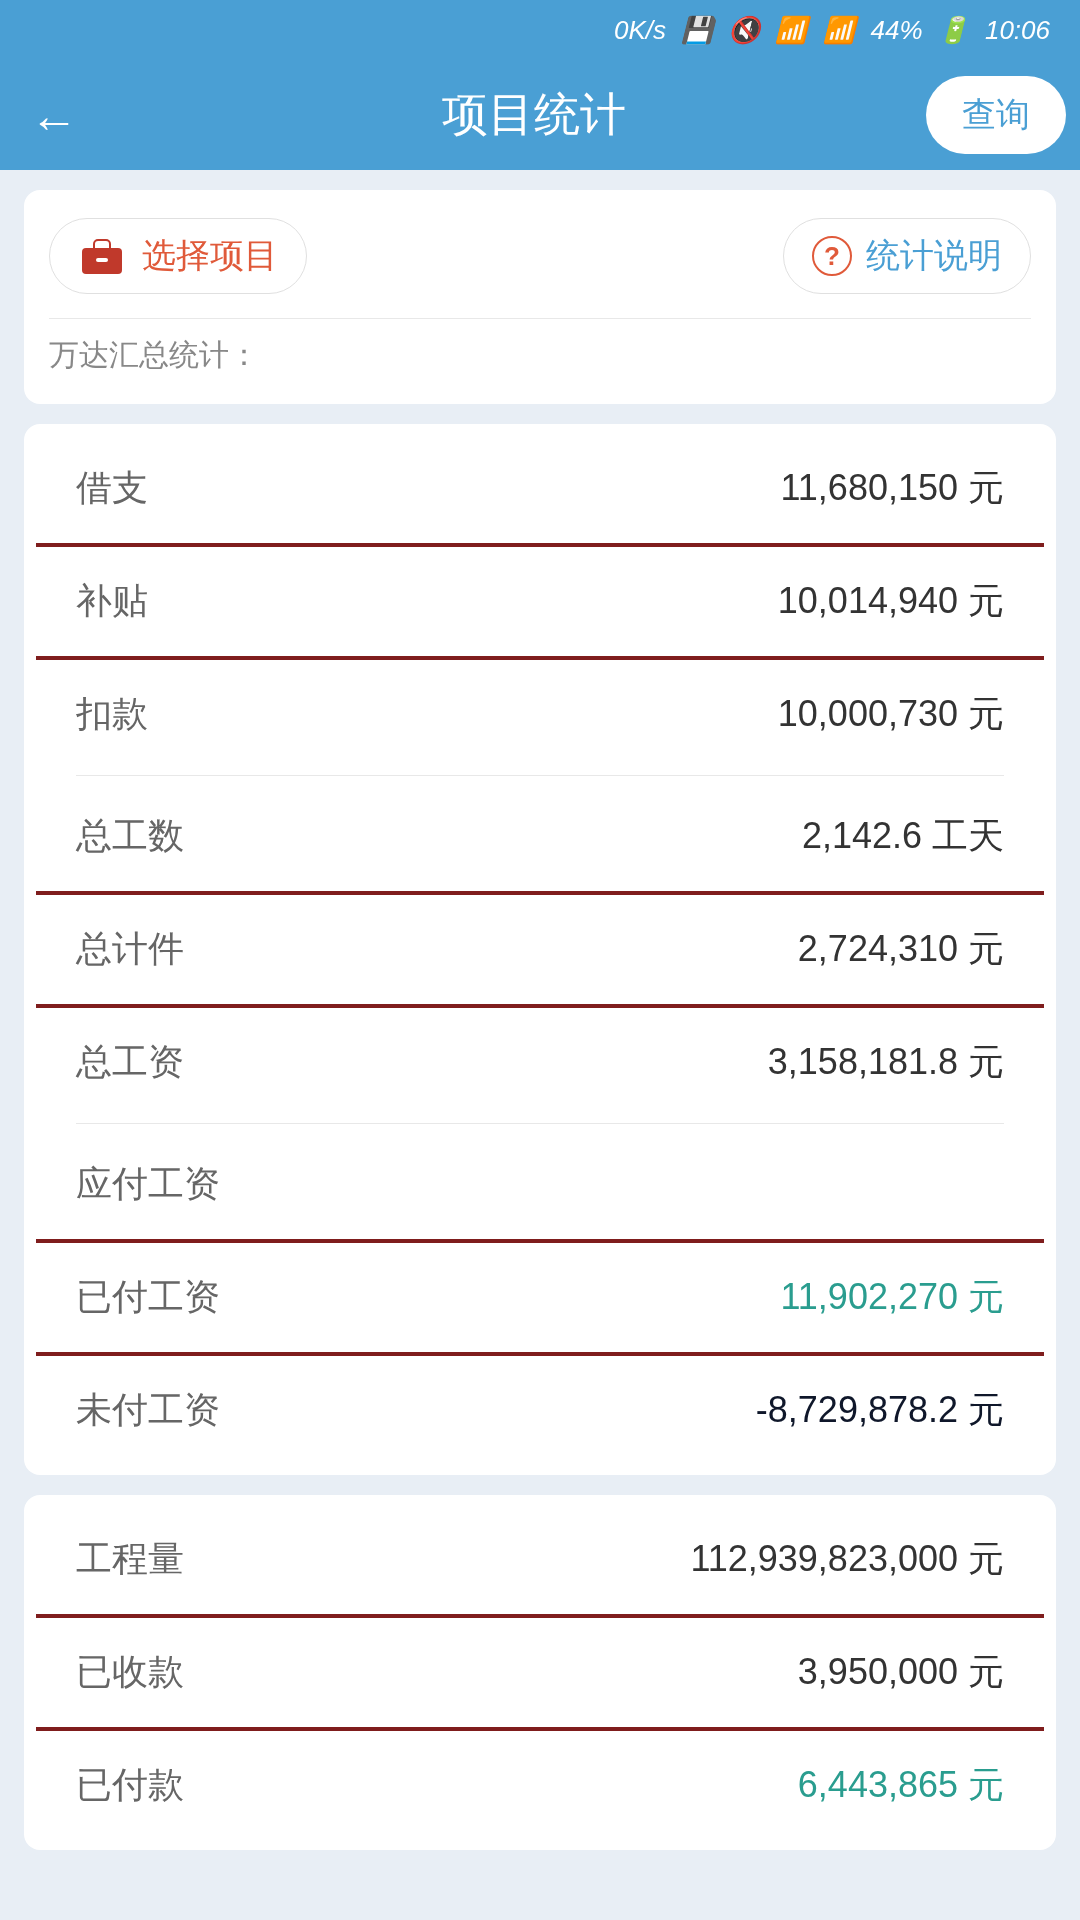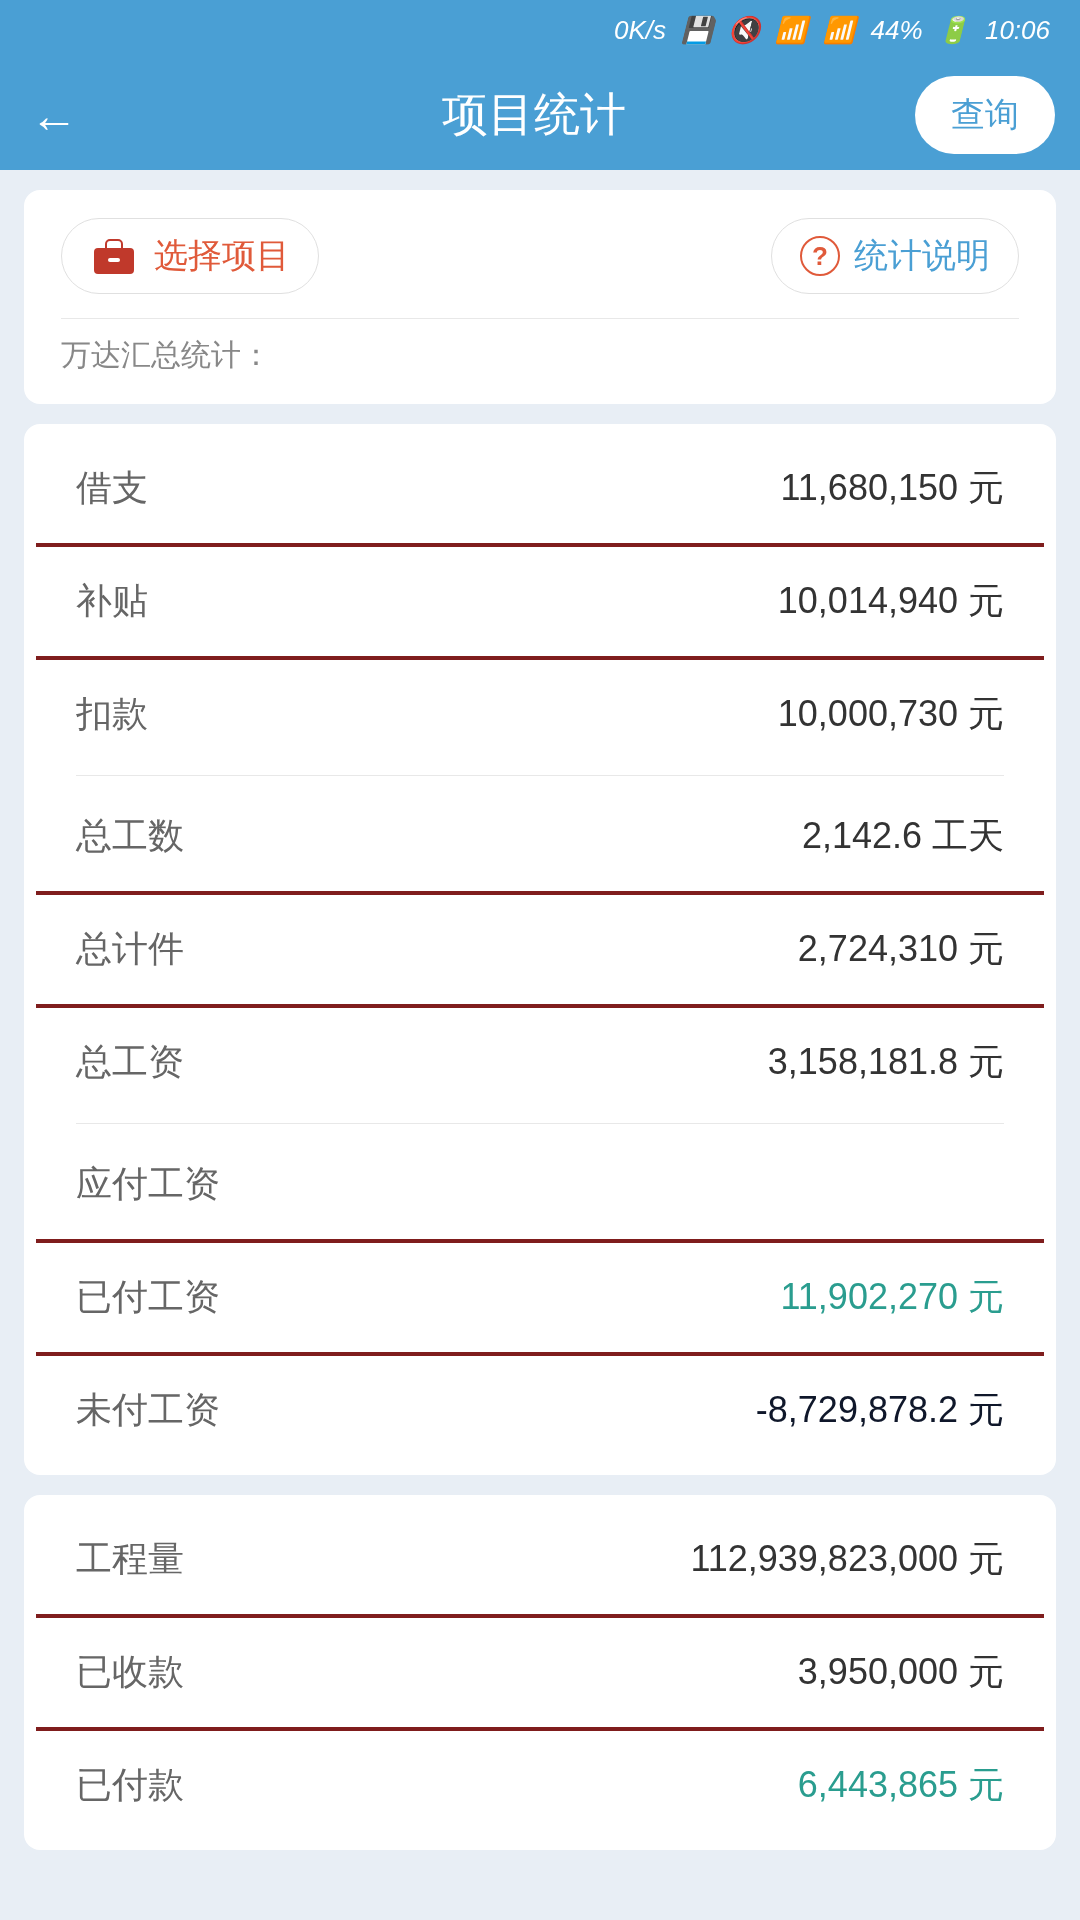--- a/index.html
+++ b/index.html
@@ -57,21 +57,21 @@
       color: white;
       font-size: 46px;
       font-weight: 500;
       flex: 1;
       text-align: center;
       margin-right: 80px;
     }
 
     .query-button {
       position: absolute;
-      right: 25px;
+      right: 14px;
       background-color: white;
       color: #4a9fd4;
       border: none;
       border-radius: 40px;
       padding: 16px 36px;
       font-size: 34px;
       cursor: pointer;
     }
 
     
@@ -79,21 +79,21 @@
       padding: 20px 24px;
       display: flex;
       flex-direction: column;
       gap: 20px;
     }
 
     
     .action-card {
       background: white;
       border-radius: 16px;
-      padding: 28px 37px;
+      padding: 28px 25px;
     }
 
     .action-row {
       display: flex;
       align-items: center;
       justify-content: space-between;
     }
 
     .select-project-btn {
       display: flex;

